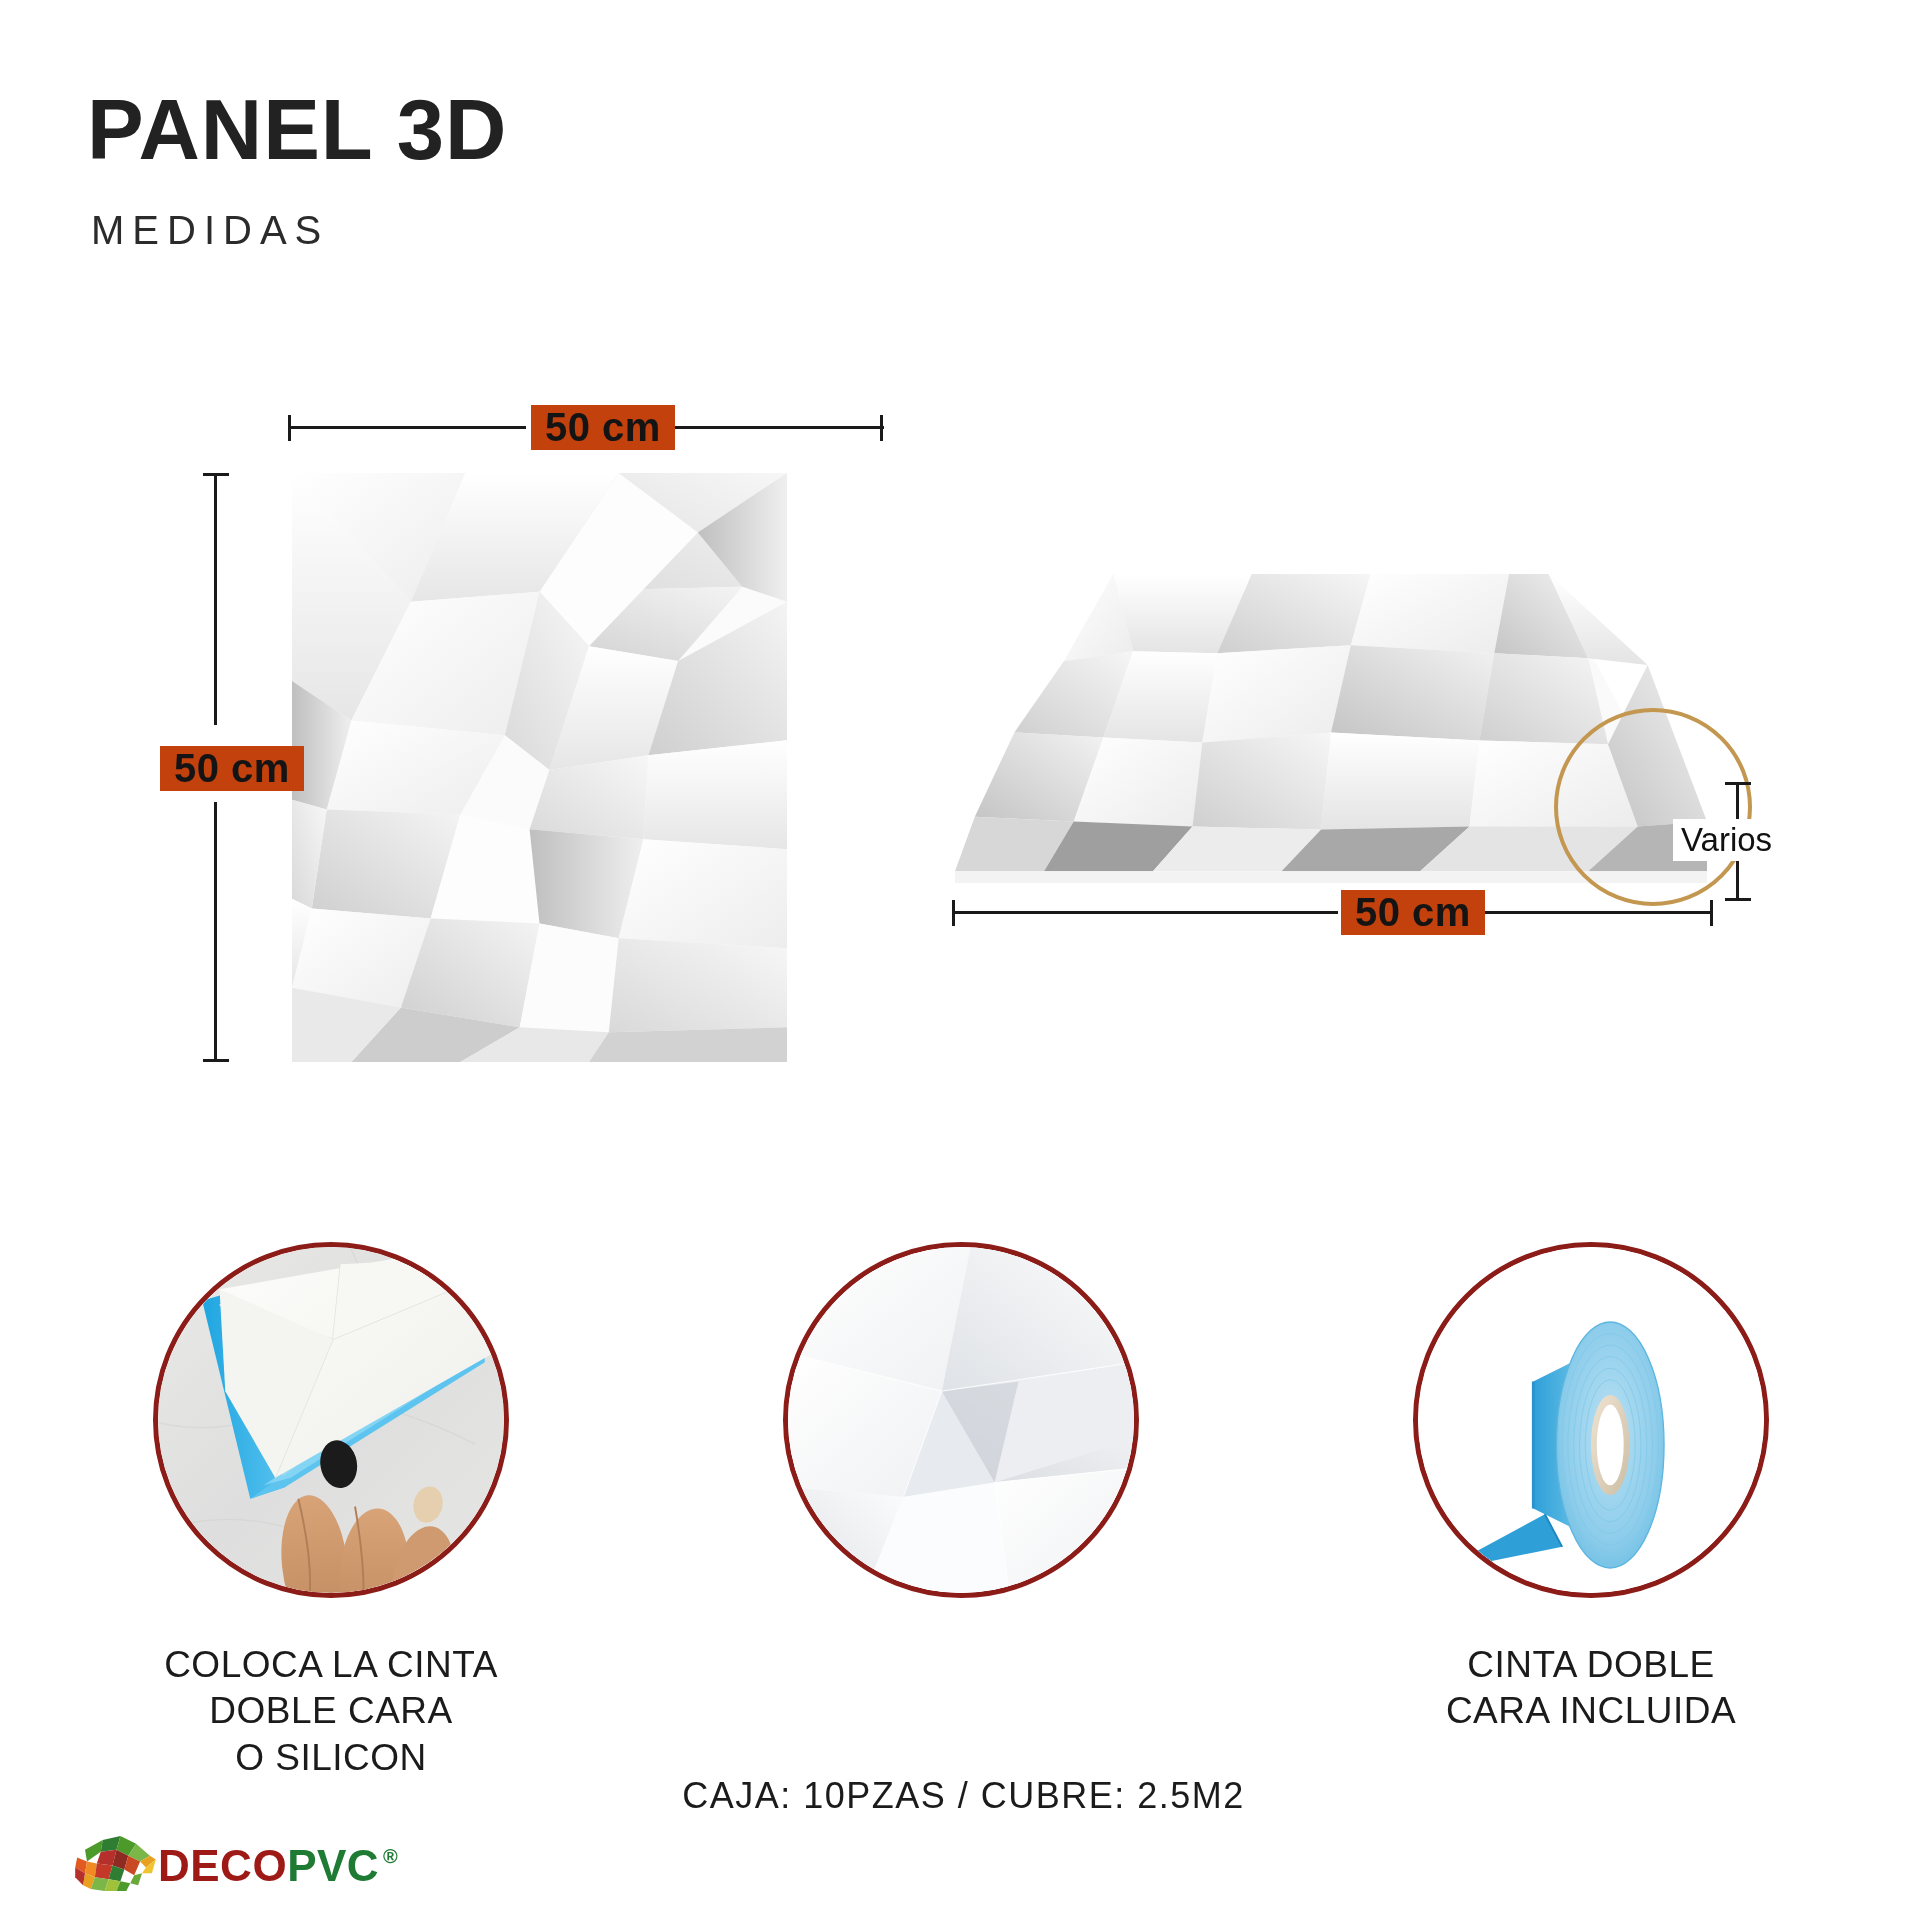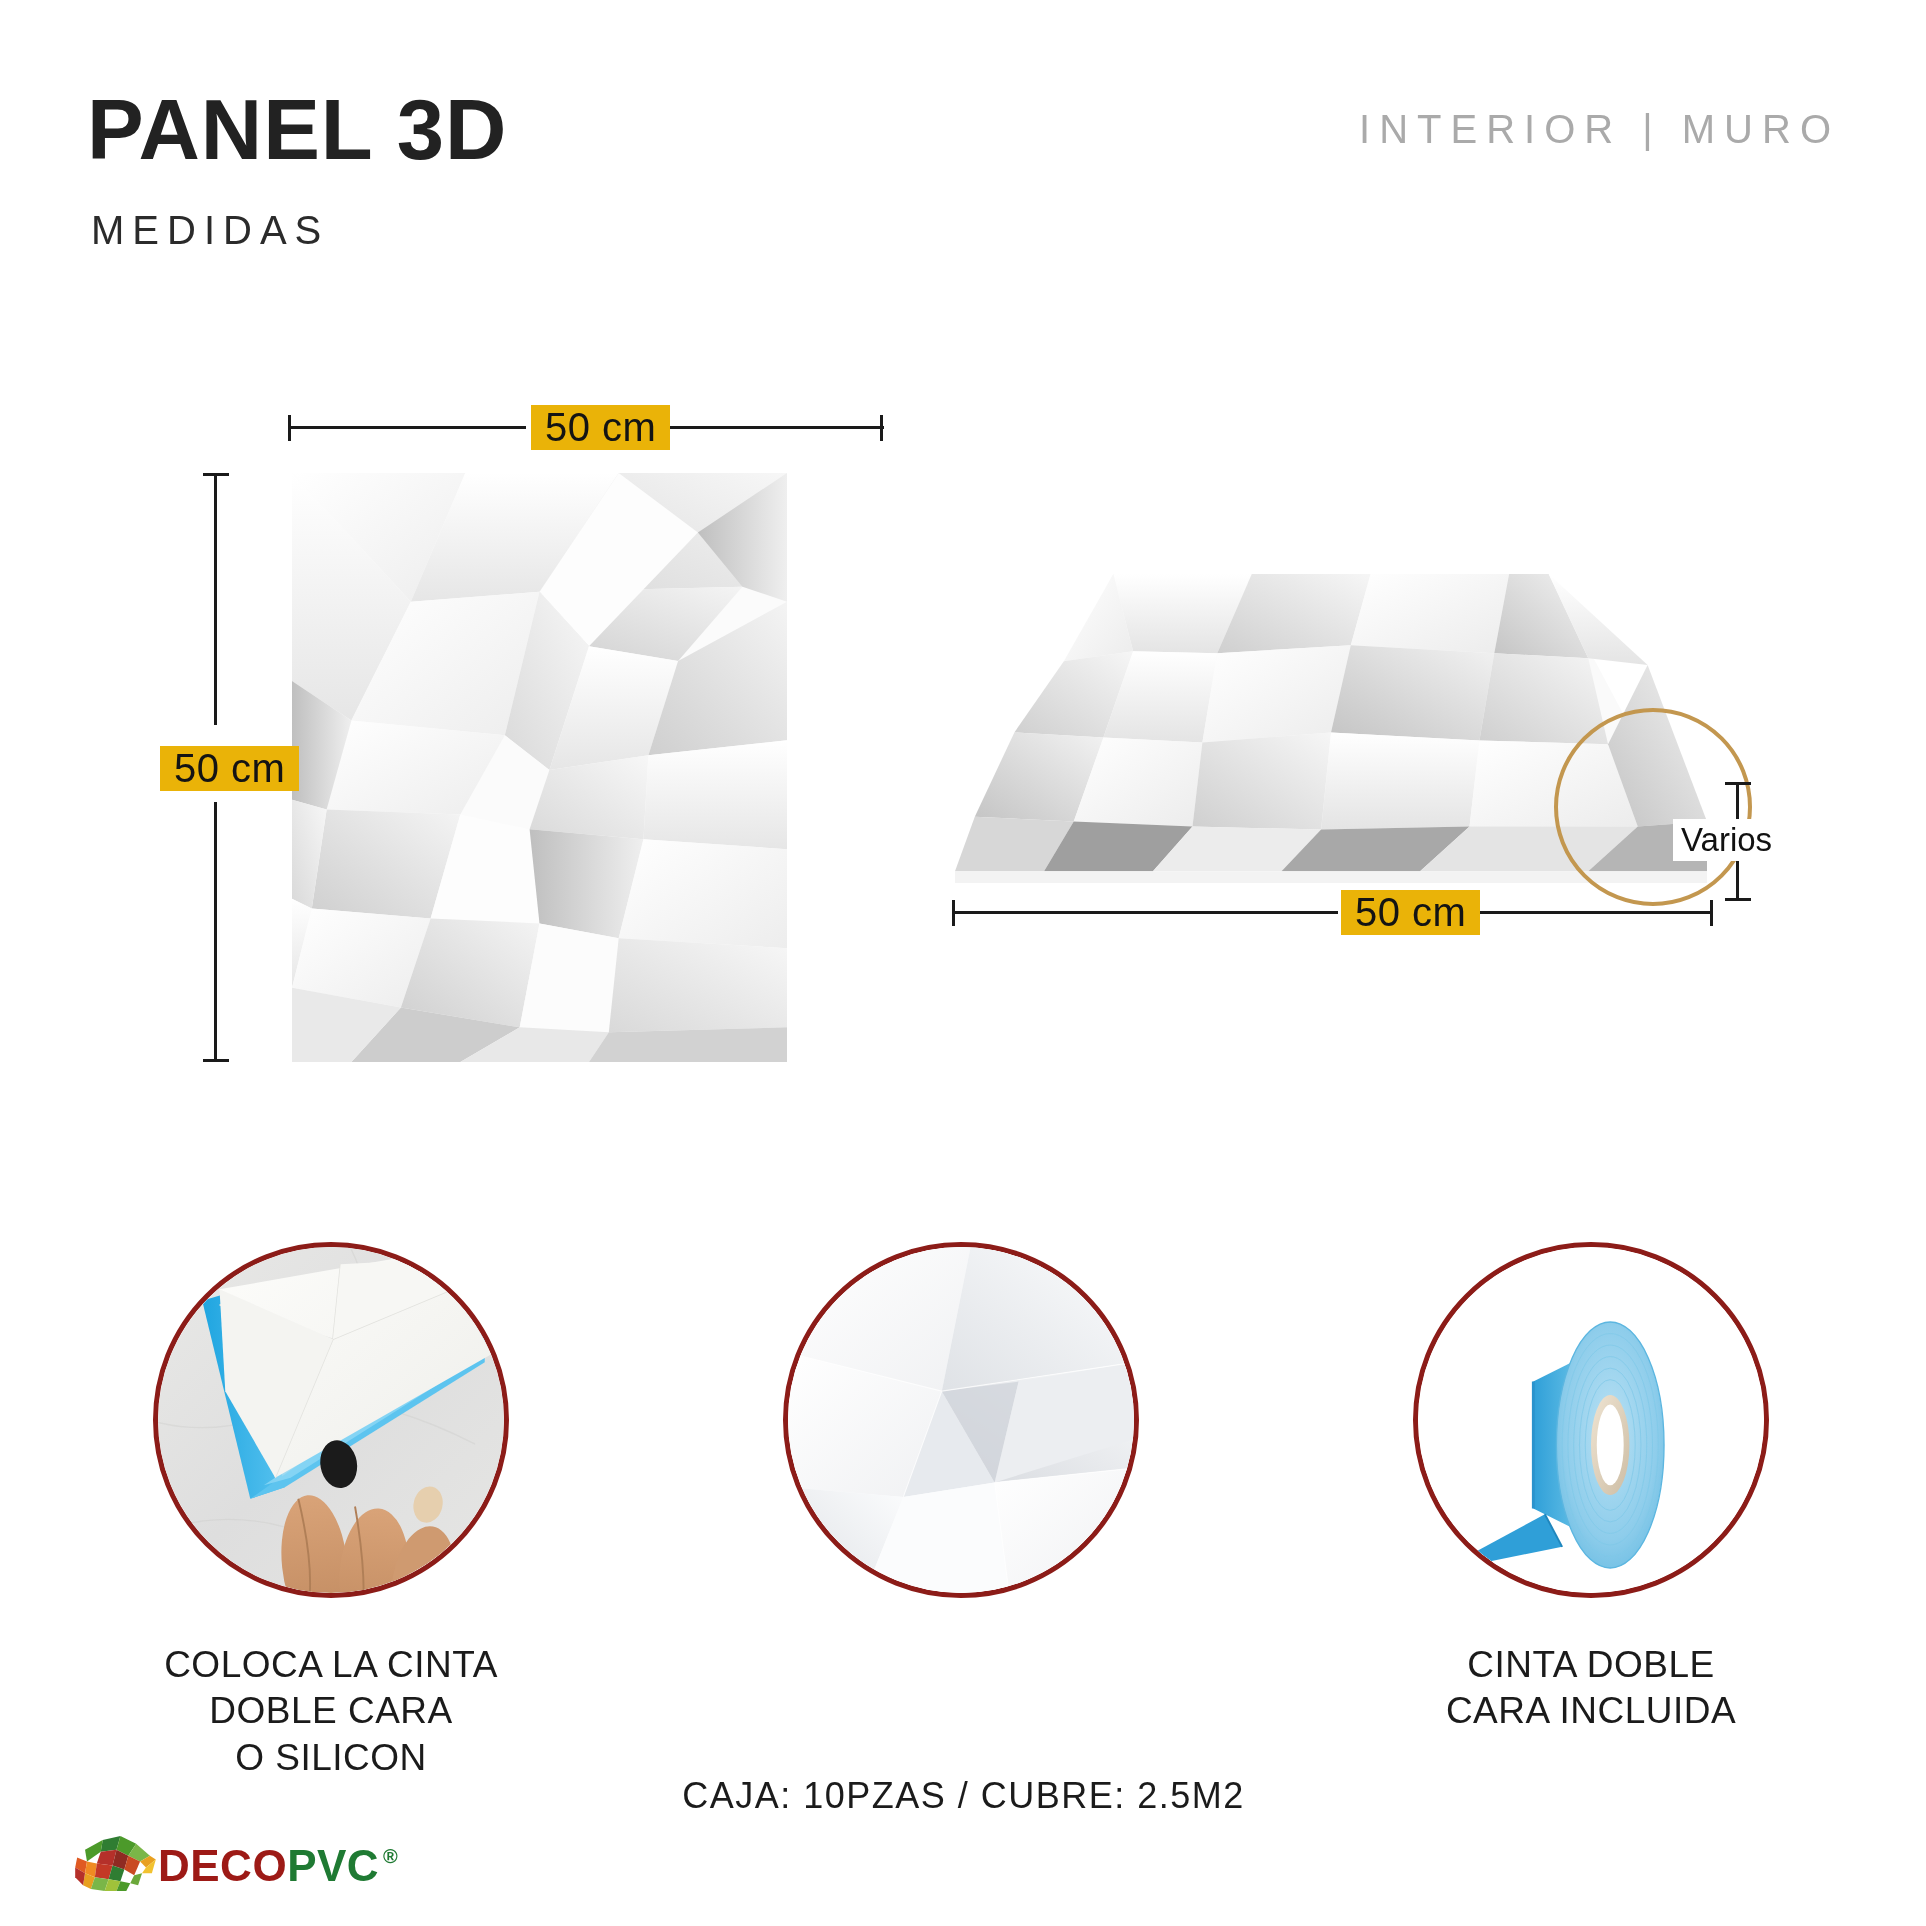--- a/index.html
+++ b/index.html
@@ -40,22 +40,22 @@
   }
   .diamond svg{position:absolute;inset:0;width:100%;height:100%;display:block;}
 
   
   .dimline{position:absolute;background:#1a1a1a;}
   .dim-h{height:3px;}
   .dim-v{width:3px;}
   .tick-v{position:absolute;width:3px;height:26px;background:#1a1a1a;}
   .tick-h{position:absolute;height:3px;width:26px;background:#1a1a1a;}
   .dimlabel{
-    position:absolute;font-size:40px;font-weight:400;color:#141414;
-    background:#eab308;padding:0 14px;white-space:nowrap;letter-spacing:0.5px;
+    position:absolute;font-size:40px;font-weight:700;color:#141414;
+    background:#c2410c;padding:0 14px;white-space:nowrap;letter-spacing:0.5px;
   }
 
   
   .gold-circle{
     position:absolute;border:4px solid #c3974f;border-radius:50%;
     box-sizing:border-box;background:rgba(255,255,255,0);
   }
   .varios-label{
     position:absolute;font-size:33px;color:#111;background:#fff;padding:2px 8px;
     white-space:nowrap;
@@ -90,21 +90,20 @@
   .logo-pvc{color:#1f7a33;}
   .logo-reg{color:#1f7a33;font-size:20px;margin-left:4px;margin-top:2px;}
 </style>
 </head>
 <body>
 
 <div class="page">
 
   <div class="hdr-title">PANEL 3D</div>
   <div class="hdr-sub">MEDIDAS</div>
-  <div class="hdr-right">INTERIOR | MURO</div>
 
   <div>
 
     <div style="position:absolute;left:292px;top:473px;width:495px;height:589px;">
       <div class="diamond">
         <svg viewBox="0 0 500 595" preserveAspectRatio="none">
           <defs>
             <linearGradient id="gA" x1="0" y1="0" x2="1" y2="1">
               <stop offset="0" stop-color="#ffffff"></stop>
                 <stop offset="1" stop-color="#ededed"></stop>

